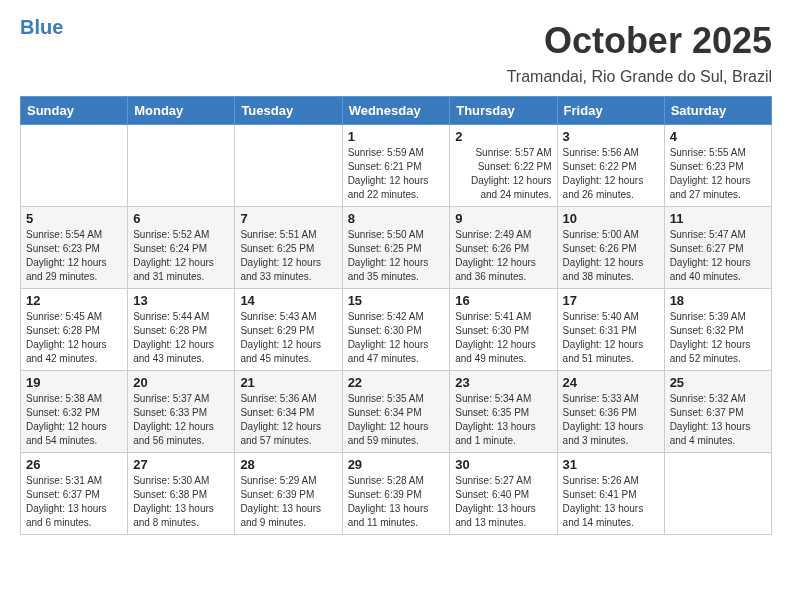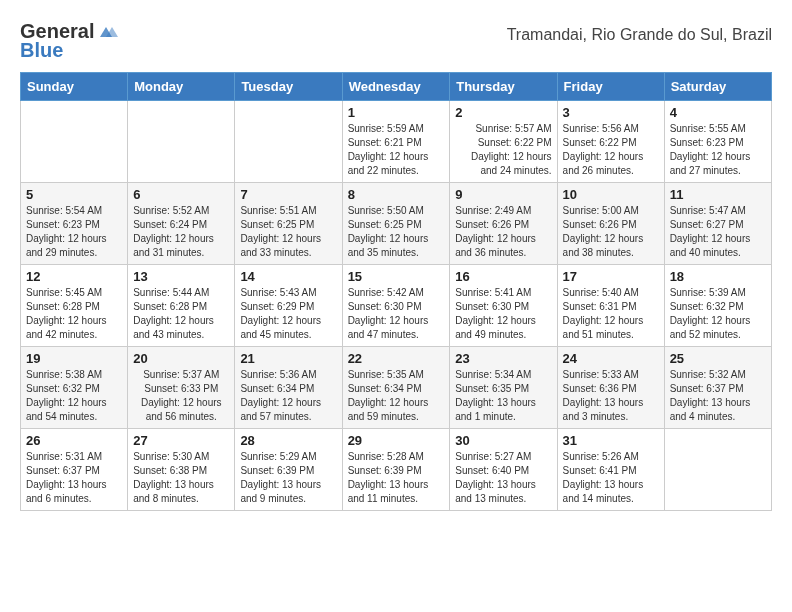--- a/index.html
+++ b/index.html
@@ -74,30 +74,24 @@
     }
     .empty-cell {
       background: #f9f9f9;
     }
   </style>
 </head>
 <body>
 
 <div class="header-area">
   <div class="logo">
-    <div style="display:flex;align-items:center;gap:2px;">
-      <span style="font-size:20px;font-weight:bold;color:#333;">General</span>
-      <svg width="22" height="18" viewBox="0 0 22 18">
-        <polygon points="4,14 10,4 16,14" fill="#3a7abf" opacity="0.8"></polygon>
-        <polygon points="10,14 16,4 22,14" fill="#3a7abf" opacity="0.5"></polygon>
-      </svg>
-    </div>
     <span style="font-size:20px;font-weight:bold;color:#3a7abf;margin-top:-4px;">Blue</span>
   </div>
   <div class="title-area">
+    <div class="cal-title">October 2025</div>
     <div class="cal-subtitle">Tramandai, Rio Grande do Sul, Brazil</div>
   </div>
 </div>
 
 <table class="calendar">
   <thead>
     <tr>
     <th>Sunday</th>
         <th>Monday</th>
         <th>Tuesday</th>
@@ -227,21 +221,21 @@
       </tr>
       <tr>
         <td>
           <div class="day-num">19</div>
           <div class="day-info" style="white-space: pre-line;">Sunrise: 5:38 AM
 Sunset: 6:32 PM
 Daylight: 12 hours and 54 minutes.</div>
         </td>
         <td>
           <div class="day-num">20</div>
-          <div class="day-info" style="white-space: pre-line; text-align: center;">Sunrise: 5:37 AM
+          <div class="day-info" style="white-space: pre-line;">Sunrise: 5:37 AM
 Sunset: 6:33 PM
 Daylight: 12 hours and 56 minutes.</div>
         </td>
         <td>
           <div class="day-num">21</div>
           <div class="day-info" style="white-space: pre-line;">Sunrise: 5:36 AM
 Sunset: 6:34 PM
 Daylight: 12 hours and 57 minutes.</div>
         </td>
         <td>

